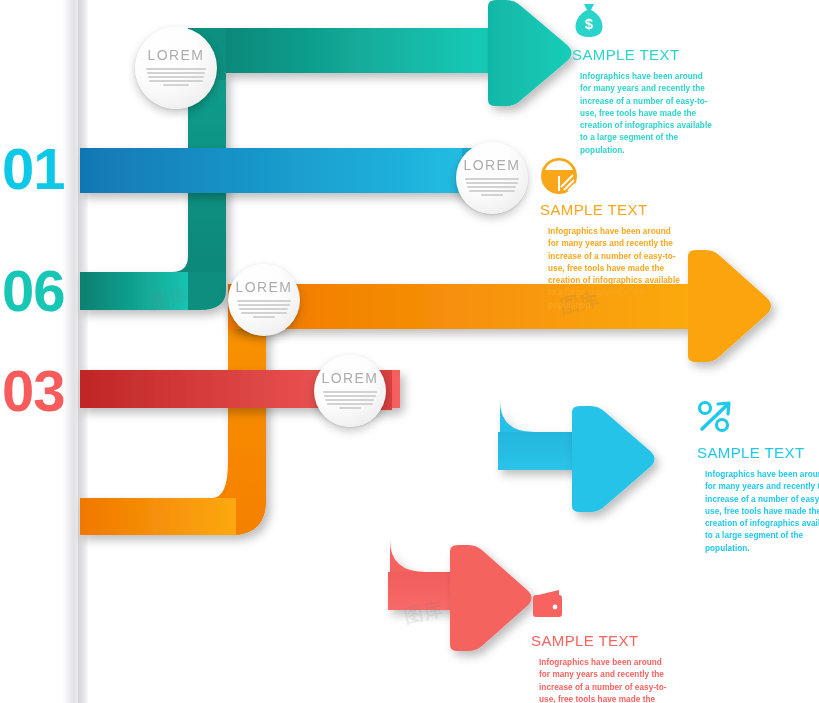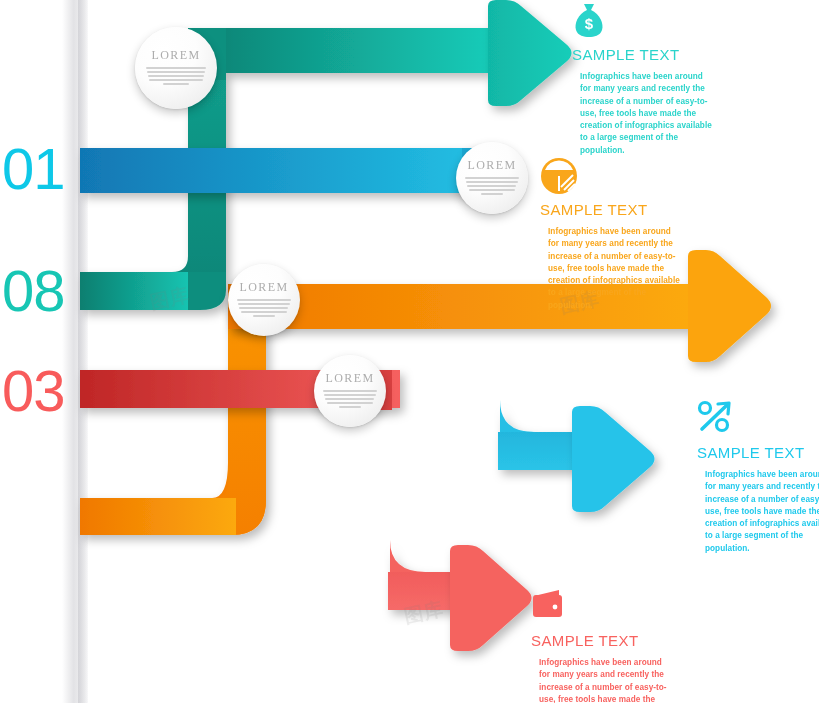--- a/index.html
+++ b/index.html
@@ -21,43 +21,43 @@
   .spine2{
     position:absolute;left:78px;top:0;width:10px;height:703px;
     background:linear-gradient(to right,rgba(205,205,210,.75),rgba(255,255,255,0));
     pointer-events:none;
   }
 
   
   .step-num{
     position:absolute;
     font-size:58px;
-    font-weight:normal;
+    font-weight:bold;
     letter-spacing:-1px;
     line-height:1;
     font-family:"Liberation Sans", sans-serif;
     user-select:none;
   }
 
   
   svg.paths{position:absolute;left:0;top:0;width:819px;height:703px;}
 
   
   .lorem{
     position:absolute;
     border-radius:50%;
     background:radial-gradient(circle at 34% 28%, #ffffff 0%, #fdfdfd 42%, #f1f1f1 74%, #e4e4e4 100%);
     box-shadow:0 4px 10px rgba(0,0,0,.22), 0 1px 2px rgba(0,0,0,.10);
     display:flex;flex-direction:column;align-items:center;justify-content:center;
     text-align:center;
     overflow:hidden;
   }
   .lorem .ltitle{
-    font-size:12px;letter-spacing:1.4px;color:#adadad;font-weight:400;
-    line-height:1;margin-bottom:4px;font-family:Liberation Serif, serif;
+    font-size:14px;letter-spacing:1.4px;color:#adadad;font-weight:400;
+    line-height:1;margin-bottom:4px;
   }
   .lorem .lbody{
     width:74%;
   }
   .lorem .lbody i{
     display:block;height:1.6px;margin:2.4px auto;
     background:#d2d2d2;border-radius:1px;
   }
   .lorem .lbody i:nth-child(1){width:100%;}
   .lorem .lbody i:nth-child(2){width:96%;}
@@ -188,21 +188,21 @@
     </g>
     <g filter="url(#sh)">
       <path d="M450,551 q0,-6 8,-6 l10,0 q9,0 15,6 l43,38 q11,9 0,18 l-43,38 q-6,6 -15,6 l-10,0 q-8,0 -8,-6 l0,-26 l0,-42 z" fill="#f5635f"></path>
     </g>
   </svg>
 
   <div class="step-num" style="left:2px;top:140px;color:#0ec8e8;">
     <span>01</span>
   </div>
   <div class="step-num" style="left:2px;top:262px;color:#17c6b4;">
-    <span>08</span>
+    <span>06</span>
   </div>
   <div class="step-num" style="left:2px;top:362px;color:#f85b5b;text-align:center;">
     <span>03</span>
   </div>
 
   <div class="wm" style="left:150px;top:286px;">图库</div>
   <div class="wm" style="left:404px;top:600px;">图库</div>
   <div class="wm" style="left:560px;top:290px;">图库</div>
 
   <div class="lorem" style="left:135px;top:27px;width:82px;height:82px;">

